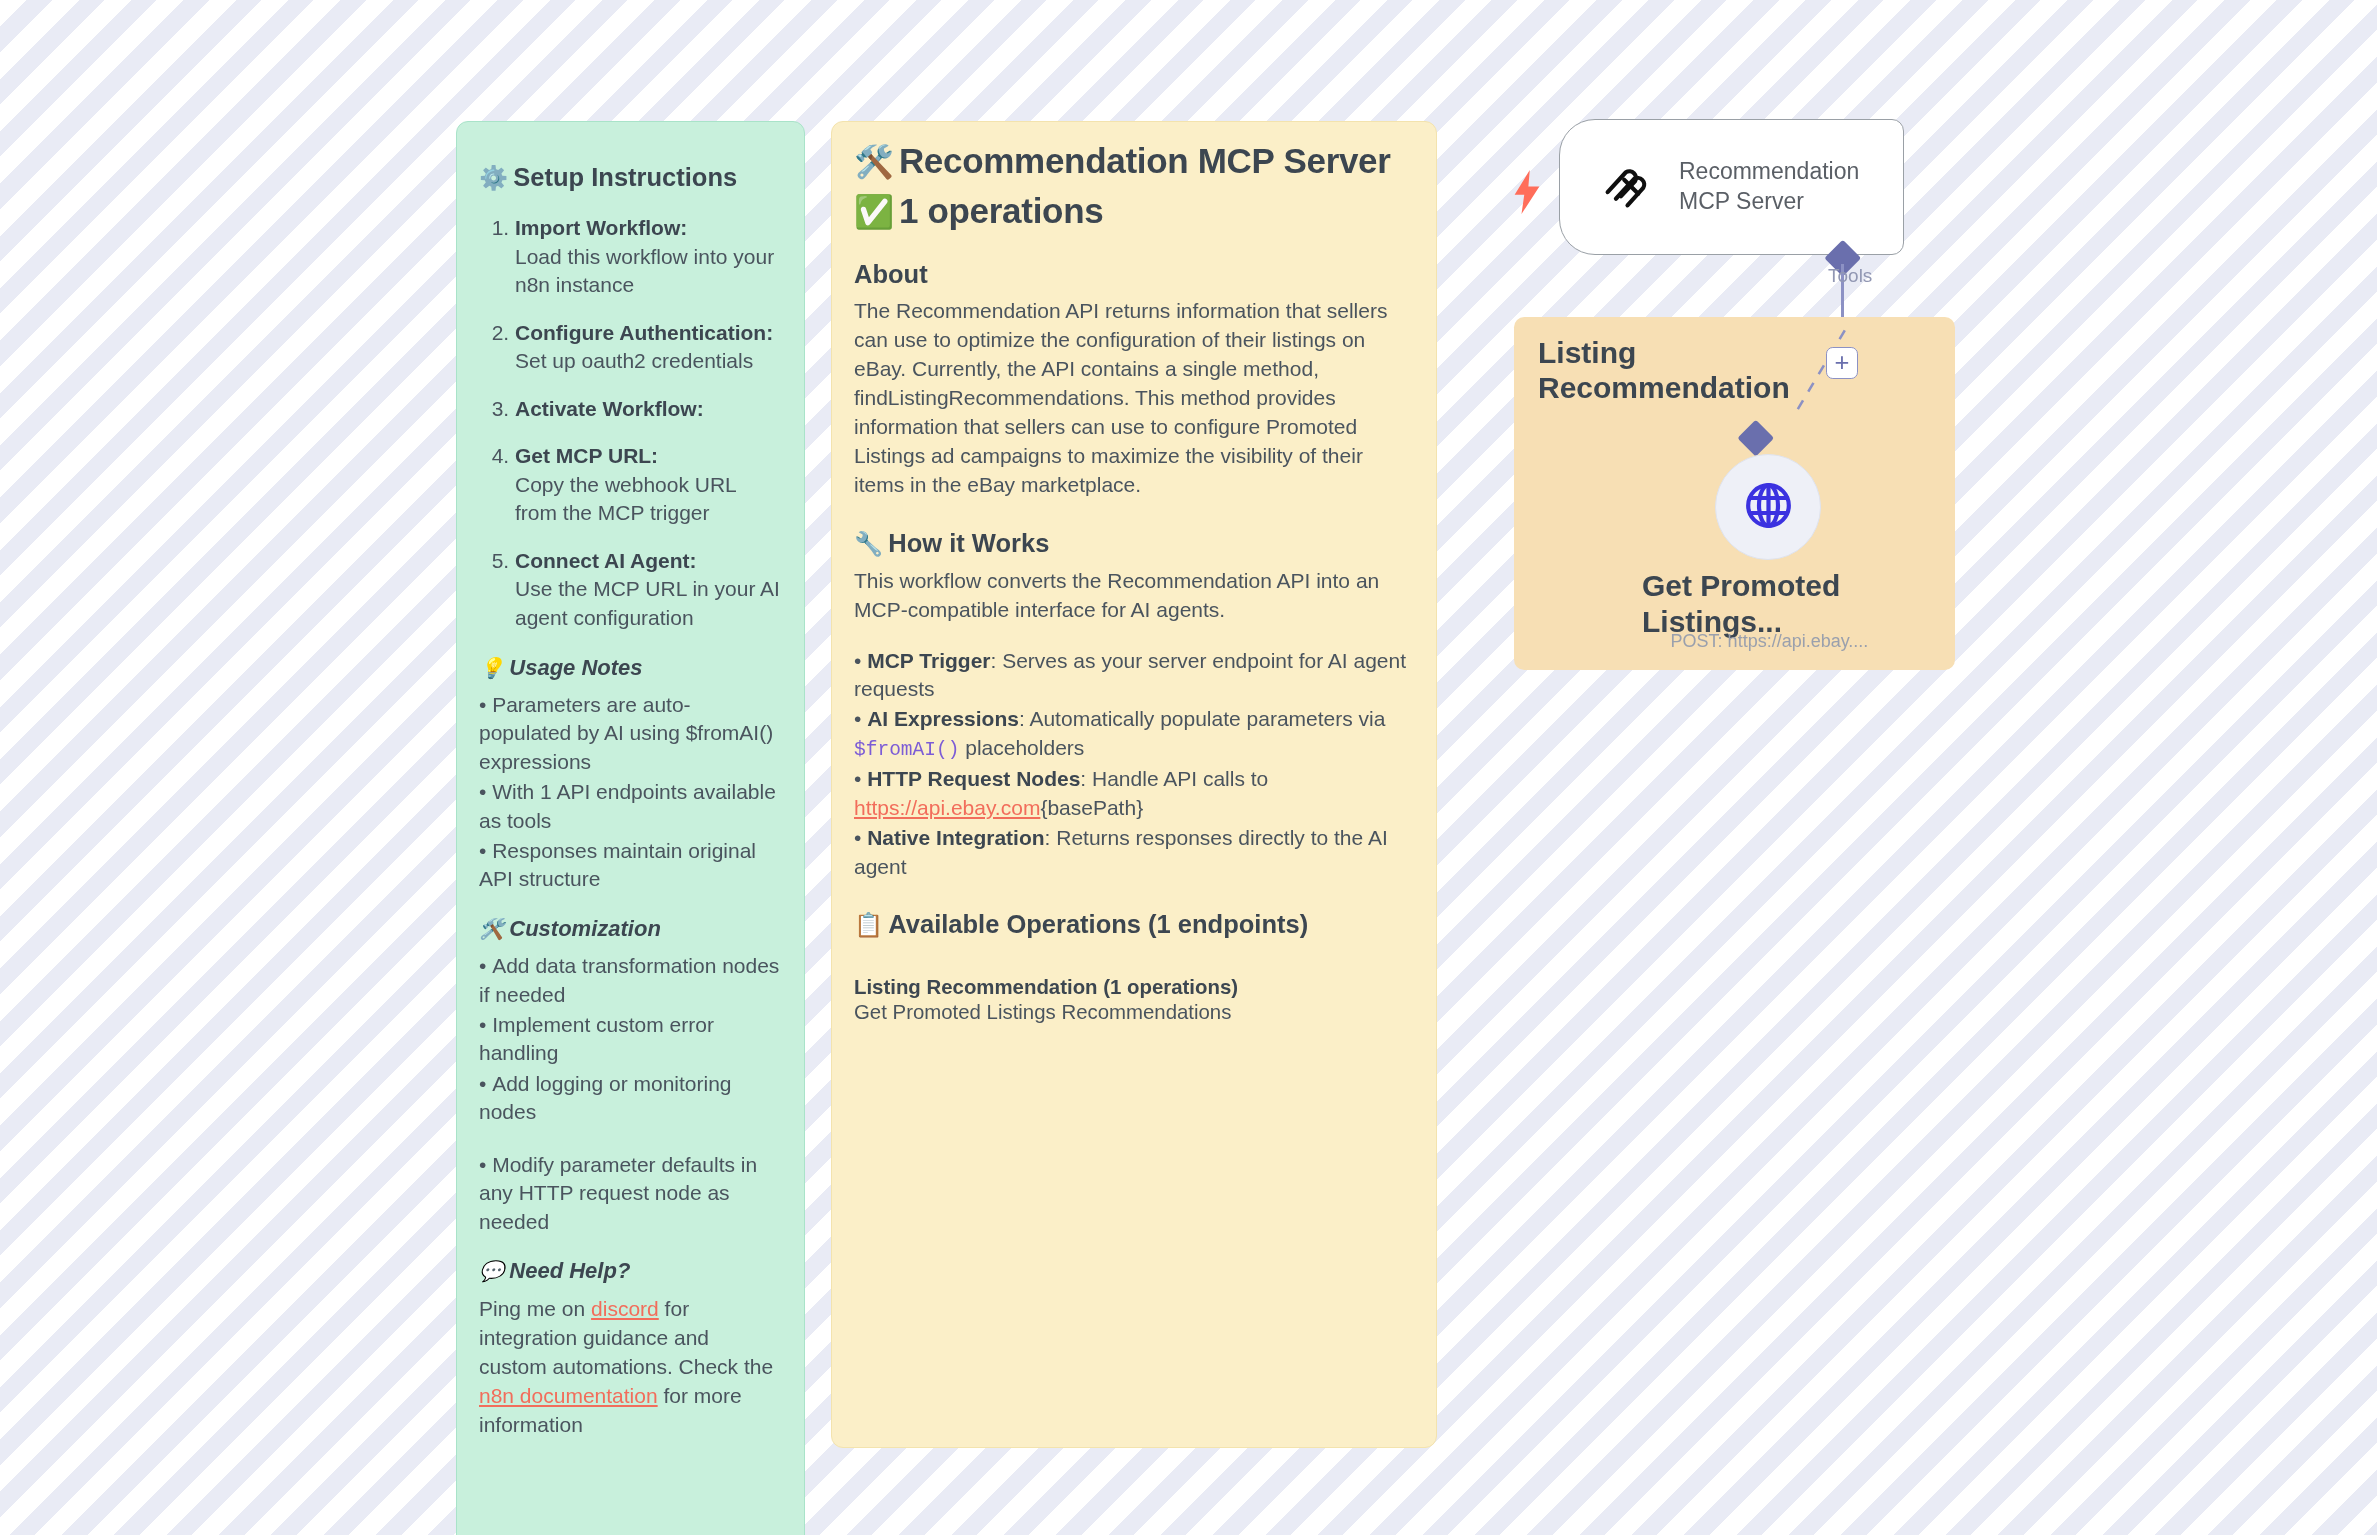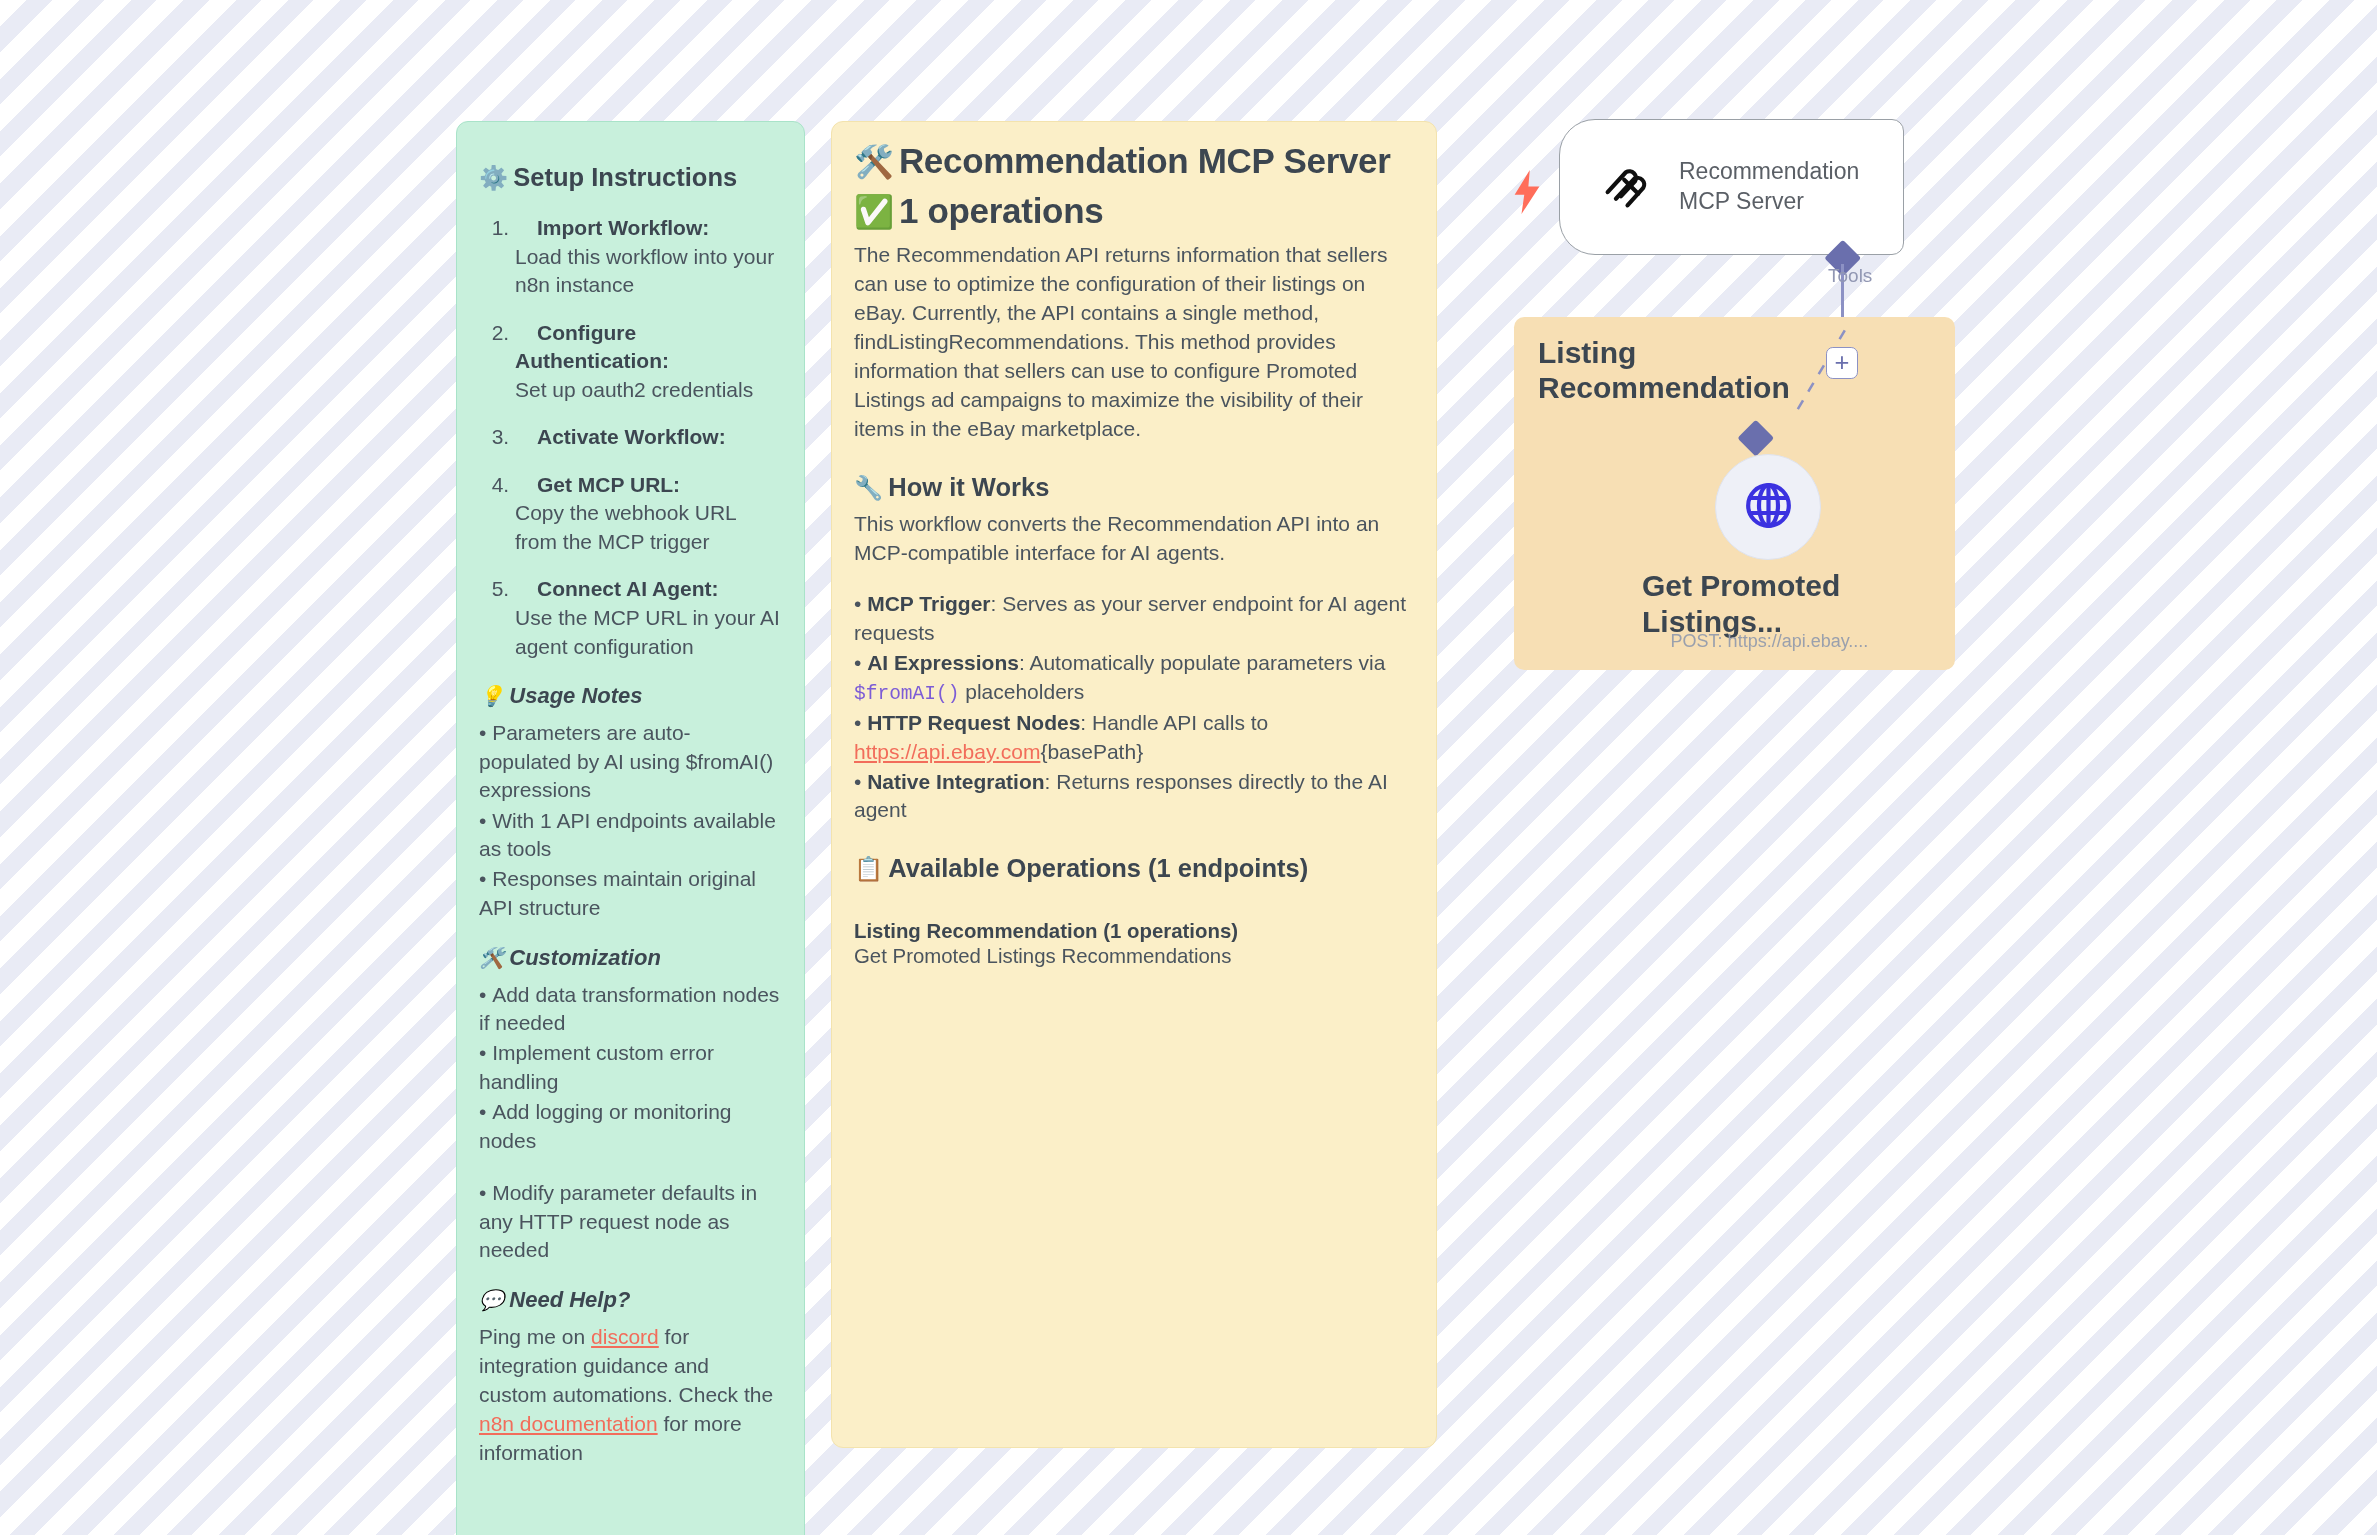--- a/index.html
+++ b/index.html
@@ -95,21 +95,20 @@
     color: #4a545e;
   }
   ol.steps > li {
     margin-bottom: 19px;
     line-height: 1.36;
   }
   ol.steps > li::marker { font-weight: normal; }
   .step-title {
     font-weight: bold;
     color: #3c4650;
-    margin-left: 22px;
   }
   .step-body { display: block; }
 
   ul.bullets {
     list-style: none;
     margin: 0;
     padding: 0;
     font-size: 21px;
     line-height: 1.36;
     color: #4a545e;
@@ -340,20 +339,21 @@
   </div>
 
   <div class="sticky sticky-yellow">
     <div class="note-h1">
       <span class="emoji">🛠️</span><span>Recommendation MCP Server</span>
     </div>
     <div class="note-h1">
       <span class="emoji">✅</span><span>1 operations</span>
     </div>
 
+    <div class="note-h2"><span>About</span></div>
     <p class="note-p">The Recommendation API returns information that sellers can use to optimize the configuration of their listings on eBay. Currently, the API contains a single method, findListingRecommendations. This method provides information that sellers can use to configure Promoted Listings ad campaigns to maximize the visibility of their items in the eBay marketplace.</p>
 
     <div class="note-h2">
       <span class="emoji">🔧</span><span>How it Works</span>
     </div>
     <p class="note-p">This workflow converts the Recommendation API into an MCP-compatible interface for AI agents.</p>
 
     <ul class="bullets" style="margin-top:22px">
       <li><span class="bold-lead">MCP Trigger</span><span>: Serves as your server endpoint for AI agent requests</span></li>
       <li><span class="bold-lead">AI Expressions</span><span>: Automatically populate parameters via </span><span class="code-purple">$fromAI()</span><span> placeholders</span></li>

